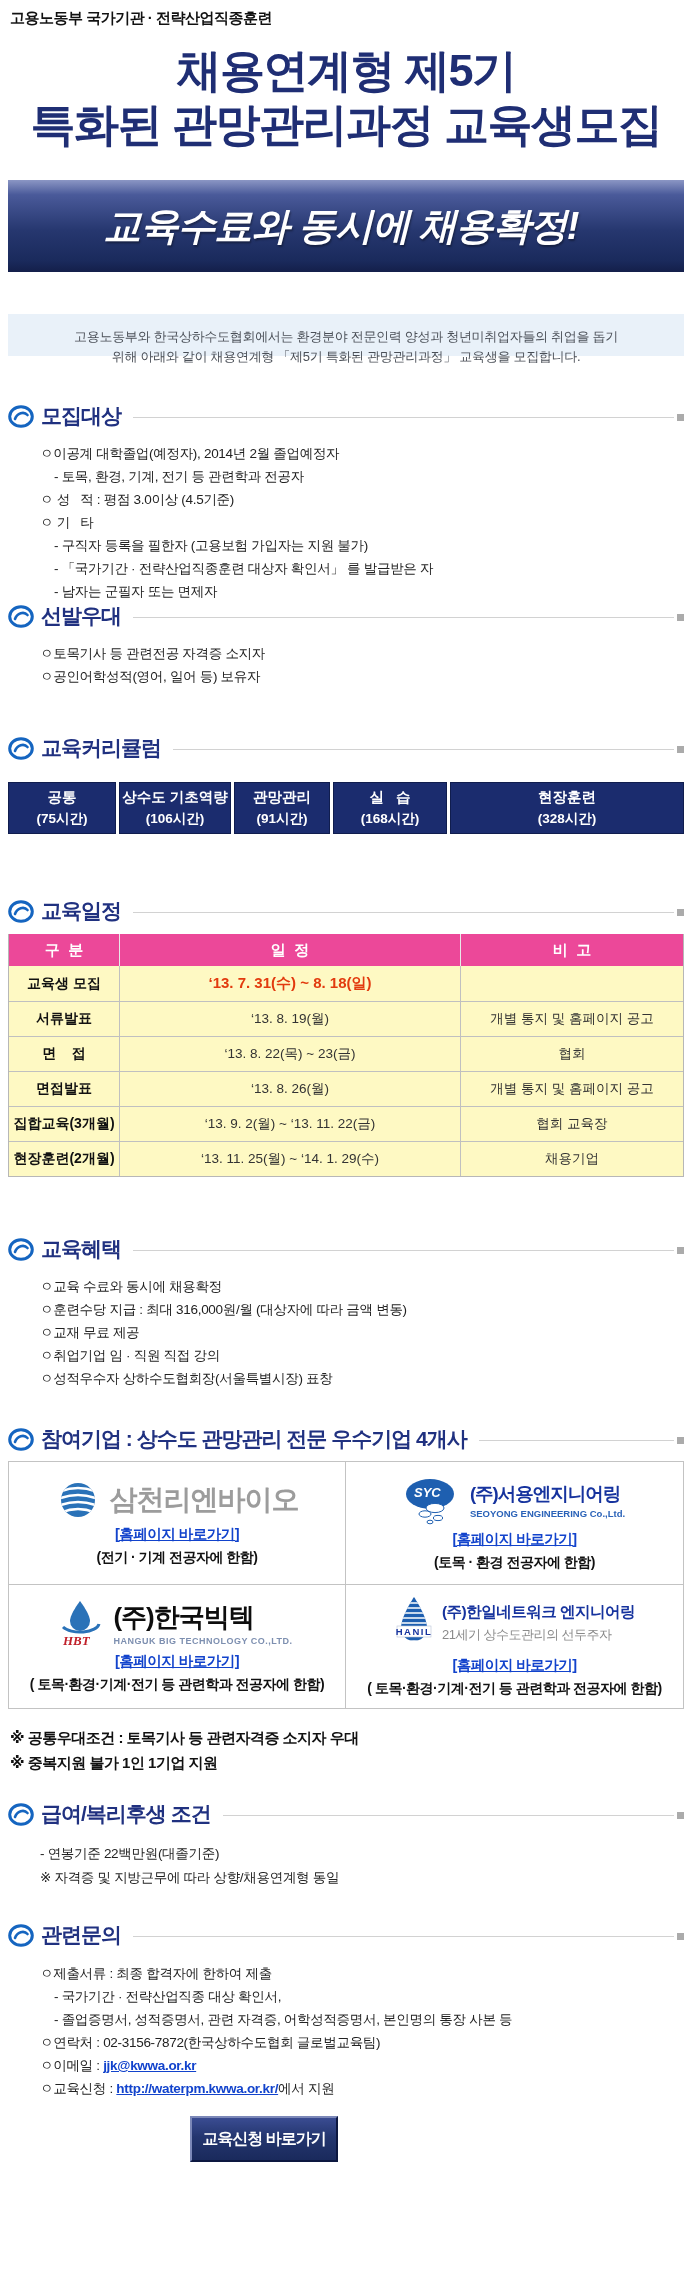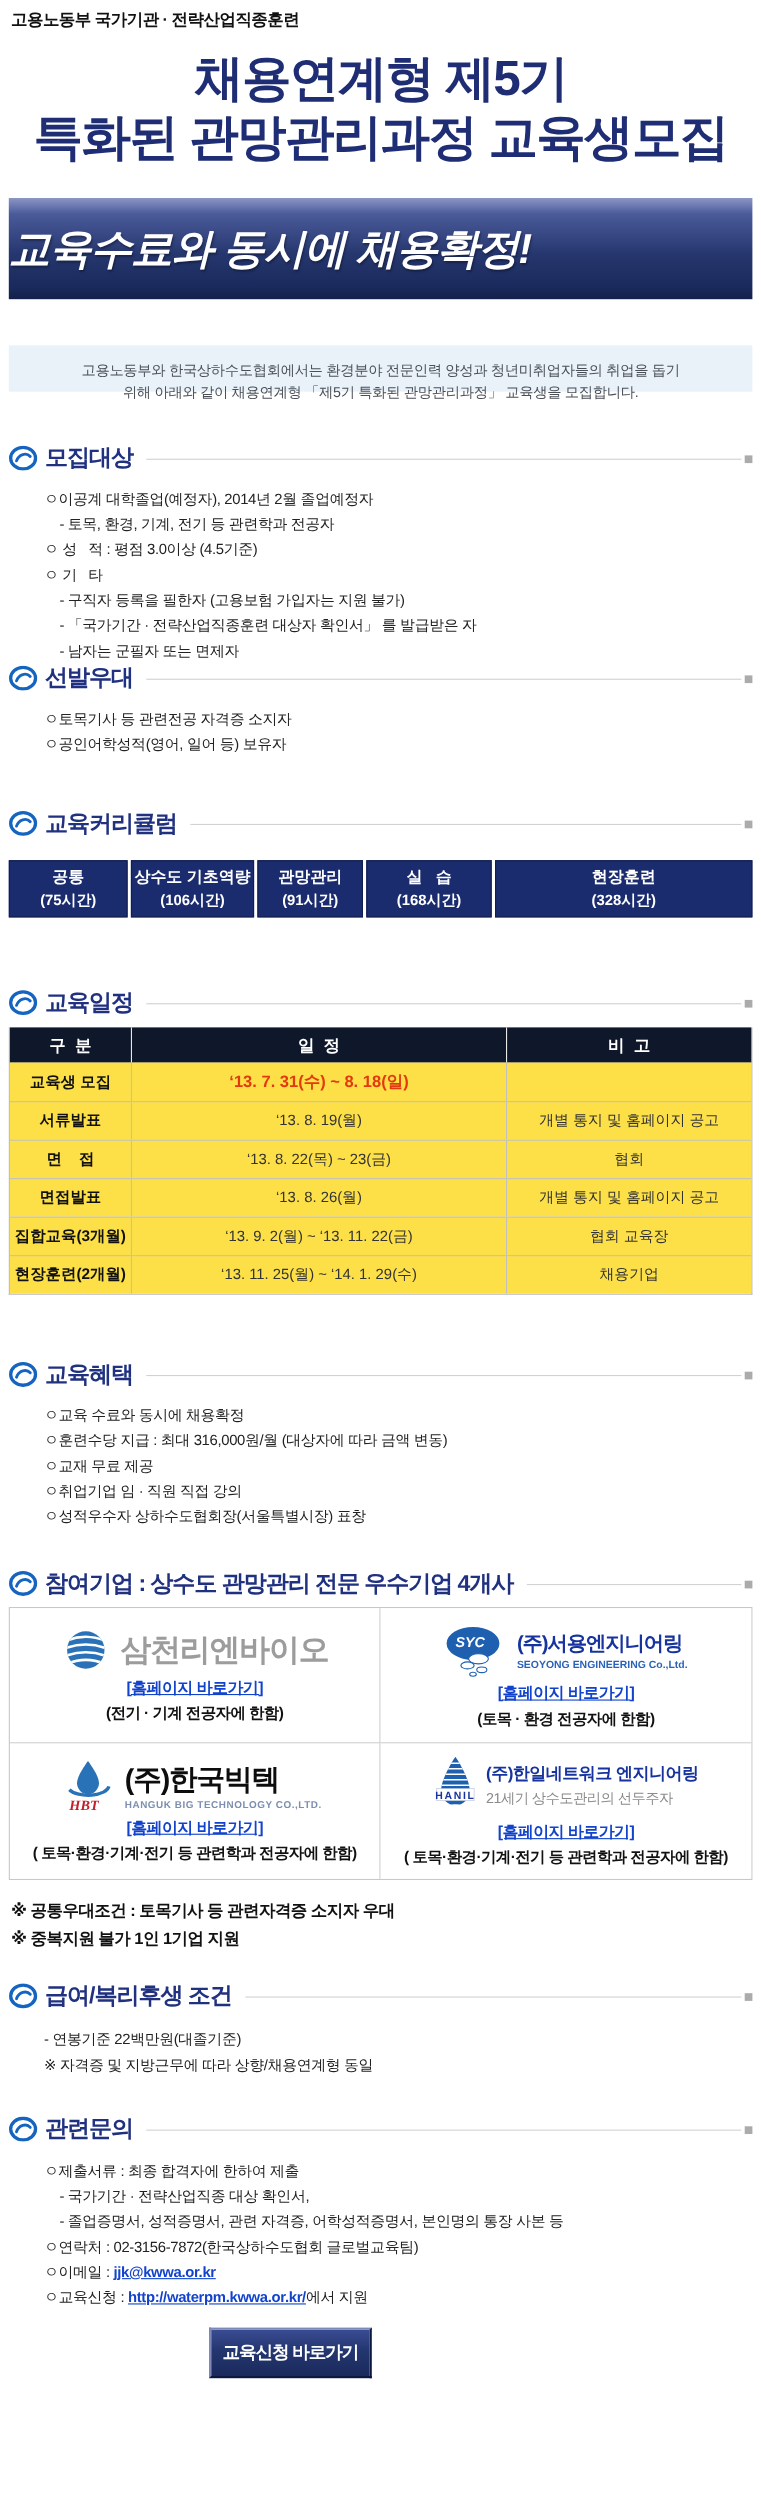--- a/index.html
+++ b/index.html
@@ -8,21 +8,21 @@
     width:692px; min-height:2271px; margin:0 auto;
     font-family:"Liberation Sans","DejaVu Sans",sans-serif;
     color:#222; overflow:hidden; position:relative;
   }
   .pre { white-space:pre-wrap; }
 
   
   .agency { padding:9px 0 0 10px; font-size:15px; font-weight:bold; color:#111; letter-spacing:-0.5px; }
   .main-title { margin-top:16px; text-align:center; color:#1f2e74; font-weight:bold;
     font-size:45px; line-height:54px; letter-spacing:-1.5px; }
-  .banner { margin:28px 8px 0; height:92px; display:flex; align-items:center; justify-content:flex-start;
+  .banner { margin:28px 8px 0; height:92px; display:flex; align-items:center; justify-content:center;
     background:linear-gradient(180deg,#8b96c4 0%,#4a5a9a 16%,#26376f 55%,#1a2a5c 88%,#141f4a 100%); }
   .banner-text { color:#fff; font-size:38px; font-weight:bold; font-style:italic; letter-spacing:-1px;
     text-shadow:1px 2px 2px rgba(0,0,0,0.35); padding-right:10px; }
   .intro { margin:42px 8px 0; height:42px; background:#e9f1f9; text-align:center;
     padding-top:13px; font-size:13px; line-height:20px; color:#4a4f57; letter-spacing:-0.3px; }
 
   
   .sec { display:flex; align-items:center; padding:0 8px; height:26px; }
   .sec-ico { width:27px; height:23px; flex:0 0 auto; margin-right:6px; }
   .sec-title { font-size:21px; font-weight:bold; color:#203180; letter-spacing:-1px; white-space:pre; }
@@ -38,24 +38,24 @@
   
   .curr { margin:21px 8px 0; display:flex; gap:3px; height:52px; }
   .cc { background:#1b2c6e; border:1px solid #101d4e; color:#fff; display:flex; flex-direction:column;
     align-items:center; justify-content:center; gap:3px; }
   .cc-n { font-size:14.5px; font-weight:bold; white-space:pre; }
   .cc-h { font-size:13.5px; font-weight:bold; }
 
   
   .sched { margin:10px 8px 0; border:1px solid #b7b7b7; border-top:none; }
   .srow { display:flex; }
-  .srow.head { background:#0f172a; height:32px;justify-content:center; }
+  .srow.head { background:#ec4899; height:32px;justify-content:center; }
   .srow.head .c { color:#fff; font-size:15px; font-weight:bold; border-right:1px solid #e8e8e8; }
   .srow.head .c:last-child { border-right:none; }
-  .srow.body { height:35px; border-top:1px solid #c0c0c0; background:#fde047; }
+  .srow.body { height:35px; border-top:1px solid #c0c0c0; background:#fef9c3; }
   .srow.head + .srow.body { border-top:none; }
   .c { display:flex; align-items:center; justify-content:center; white-space:pre; }
   .c1 { width:111px; }
   .c2 { width:341px; }
   .c3 { flex:1; }
   .srow.body .c1 { font-size:14px; font-weight:bold; color:#111; }
   .srow.body .c2, .srow.body .c3 { font-size:13.5px; color:#333; }
   .srow.body .c { border-right:1px solid #c0c0c0; }
   .srow.body .c:last-child { border-right:none; }
   .srow.body .c2.red { color:#e23a0e; font-weight:bold; font-size:15px; }

